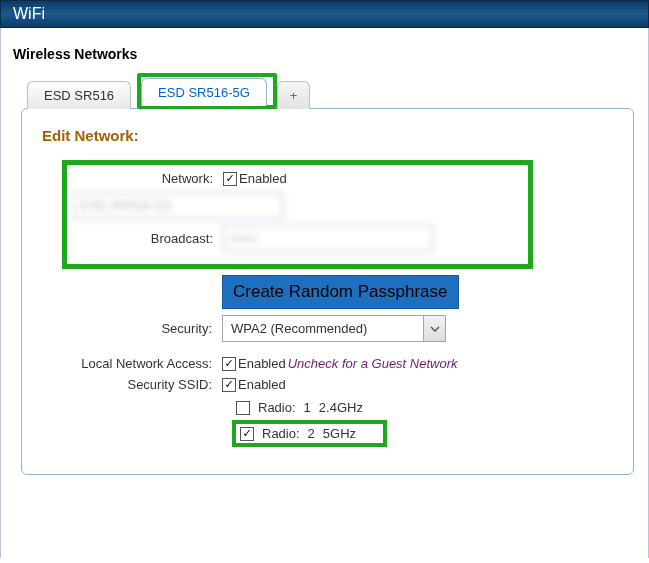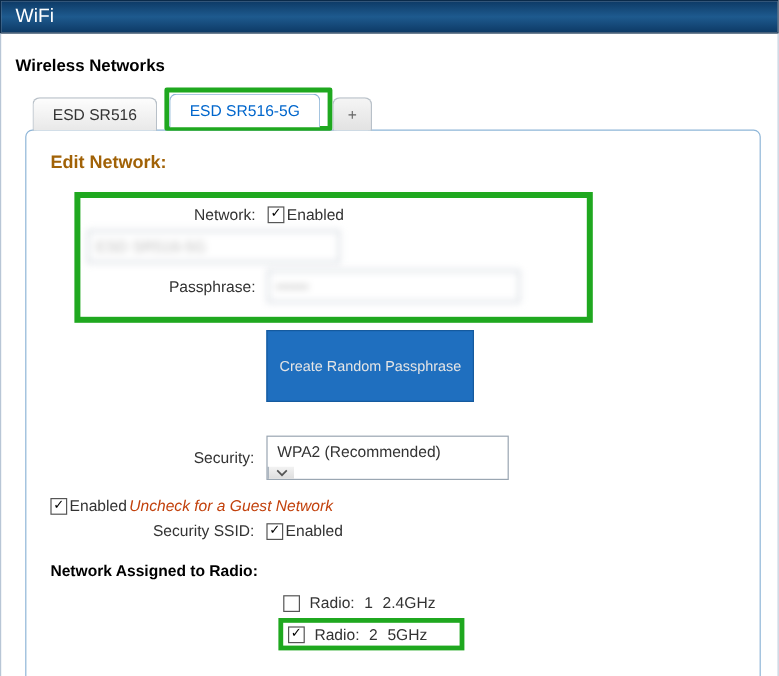--- a/index.html
+++ b/index.html
@@ -106,64 +106,63 @@
     color: #333;
   }
   .ctrl-col {
     flex: 1;
     display: flex;
     align-items: center;
     gap: 2px;
   }
   .ctrl-col .hint {
     font-style: italic;
-    color: #c2410c;
+    color: #701a75;
   }
   input[type="text"], input[type="password"] {
     width: 210px;
     padding: 5px 6px;
     border: 1px solid #aab5c2;
     background: #fff;
     font-size: 13px;
   }
   .blurred { color: #bbb; filter: blur(3px); }
   .select-wrap {
     display: inline-flex;
     border: 1px solid #9aa6b2;
     background: #fff;
-    flex-direction: column;
   }
   .select-text {
     padding: 5px 8px;
     min-width: 200px;
   }
   .select-caret {
     width: 22px;
     background: linear-gradient(to bottom,#f2f2f2,#dedede);
     border-left: 1px solid #9aa6b2;
     display: flex;
     align-items: center;
     justify-content: center;
   }
   .select-caret svg { width: 10px; height: 10px; }
   .btn {
     display: inline-block;
     background: #1f6fbf;
-    color: #e5e5e5;
+    color: #000000;
     border: 1px solid #155a9e;
-    padding: 22px 10px;
-    font-size: 12px;
+    padding: 6px 10px;
+    font-size: 17px;
     cursor: pointer;
   }
   
   .hl-block {
     border: 5px solid #1fa81f;
     padding: 0 6px 6px 6px;
     margin-left: 20px;
-    width: 432px;
+    width: 471px;
   }
   .hl-block .row .label-col { width: 150px; }
   .radio-box {
     display: flex;
     align-items: center;
     gap: 8px;
     padding: 2px 4px;
   }
   .radio-box.hl {
     border: 4px solid #1fa81f;
@@ -220,67 +219,67 @@
           <span class="chk checked"></span>
           <span>Enabled</span>
         </div>
       </div>
       <div class="row">
         <div class="ctrl-col">
           <input type="text" class="blurred" value="ESD SR516-5G" style="">
         </div>
       </div>
       <div class="row">
-        <div class="label-col">Passphrase:</div>
+        <div class="label-col">Broadcast:</div>
         <div class="ctrl-col">
           <input type="text" class="blurred" value="••••••" style="">
         </div>
       </div>
     </div>
 
     <div class="row">
       <div class="label-col"></div>
       <div class="ctrl-col">
         <button class="btn">
           <span>Create Random Passphrase</span>
         </button>
       </div>
     </div>
 
-    <div class="row" style="margin-top:28px;">
+    <div class="row" style="margin-top:6px;">
       <div class="label-col">Security:</div>
       <div class="ctrl-col">
         <div class="select-wrap">
           <div class="select-text">WPA2 (Recommended)</div>
           <div class="select-caret">
             <svg viewBox="0 0 10 10">
                 <path d="M1 3 L5 7 L9 3" fill="none" stroke="#555" stroke-width="1.4"></path>
               </svg>
           </div>
         </div>
       </div>
     </div>
 
     <div class="row" style="margin-top:14px;">
+      <div class="label-col">Local Network Access:</div>
       <div class="ctrl-col">
         <span class="chk checked"></span>
         <span>Enabled</span>
         <span class="hint">Uncheck for a Guest Network</span>
       </div>
     </div>
 
     <div class="row">
       <div class="label-col">Security SSID:</div>
       <div class="ctrl-col">
         <span class="chk checked"></span>
         <span>Enabled</span>
       </div>
     </div>
 
-    <div class="sub-title">Network Assigned to Radio:</div>
 
     <div class="radio-stack">
       <div class="radio-box">
         <span class="chk"></span>
         <span>Radio:</span>
         <span>1</span>
         <span>2.4GHz</span>
       </div>
       <div class="radio-box hl">
         <span class="chk checked"></span>

